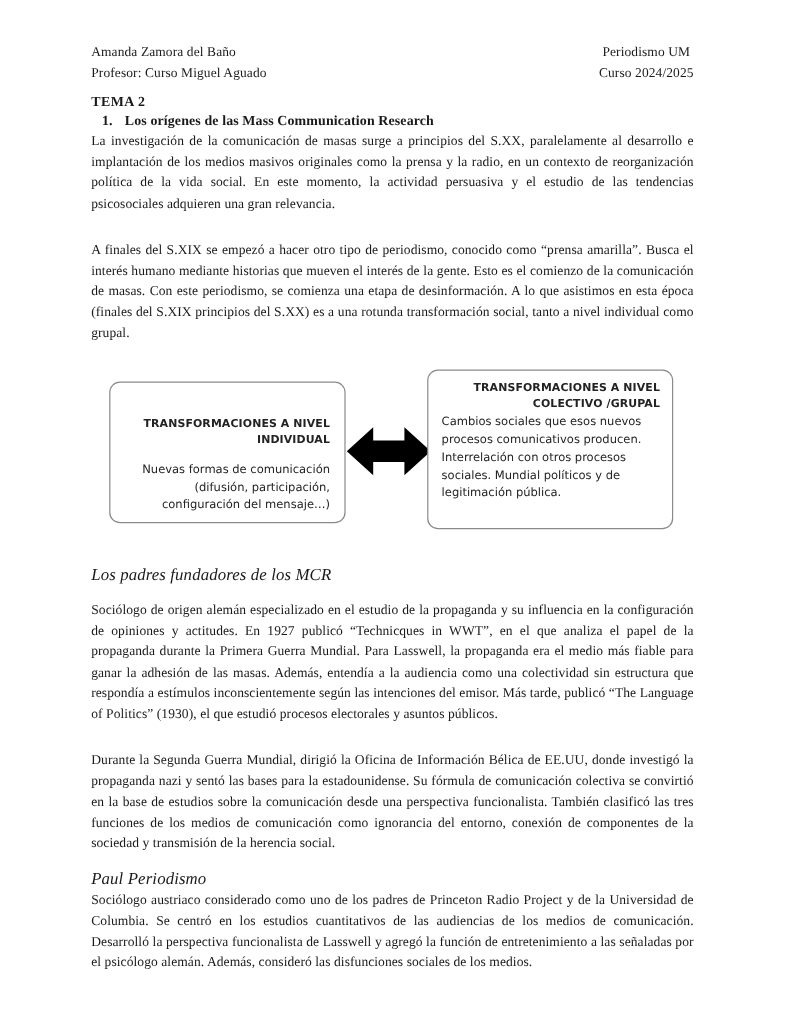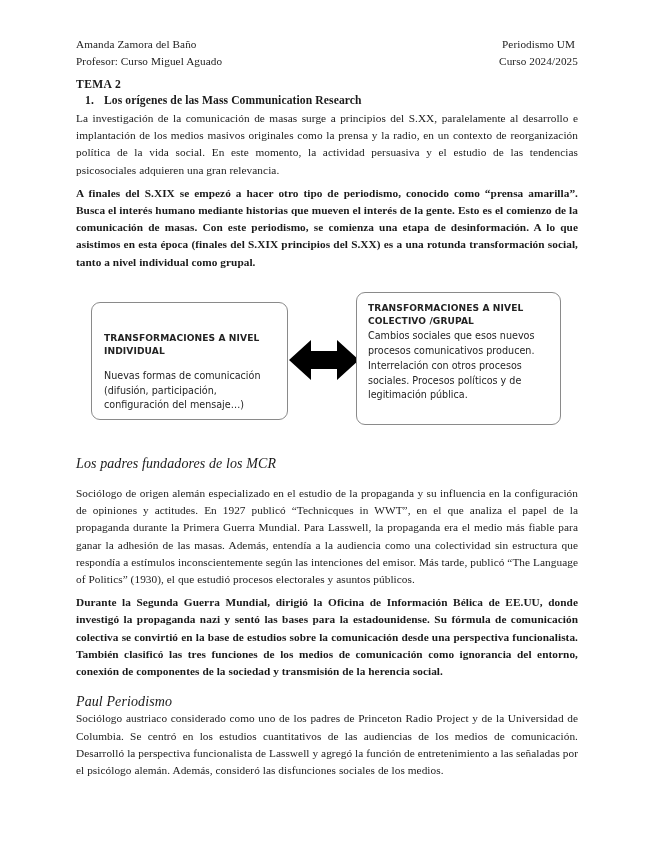--- a/index.html
+++ b/index.html
@@ -62,21 +62,21 @@
   
   p.body {
     font-size: 11.3px;
     line-height: 17.2px;
     text-align: justify;
     margin: 0;
     letter-spacing: .05px;
     hyphens: none;
   }
   p.body.first { margin-top: 3px; }
-  p.gap { margin-top: 6px; font-weight: bold; }
+  p.gap { margin-top: 22px; }
 
   .italic-head {
     font-style: italic;
     font-size: 14px;
     line-height: 17.2px;
     margin: 0;
     letter-spacing: .1px;
   }
   .spacer-sm { height: 13px; }
   .spacer-md { height: 19px; }
@@ -107,27 +107,28 @@
     left: 280px;
     top: 0px;
     width: 205px;
     height: 133px;
     padding: 9px 10px 8px 11px;
   }
   .dbox .dtitle {
     font-weight: bold;
     font-size: 9.1px;
     line-height: 13.2px;
+    text-align: right;
     letter-spacing: .1px;
   }
   .dbox-left .dbody {
     margin-top: 11px;
     font-size: 9.6px;
     line-height: 14.6px;
-    text-align: left;
+    text-align: right;
   }
   .dbox-right .dbody {
     margin-top: 1px;
     font-size: 9.6px;
     line-height: 14.8px;
     text-align: left;
   }
 
   .arrow-wrap {
     position: absolute;
@@ -176,21 +177,21 @@
     </div>
 
     <div class="arrow-wrap" data-interactable="false">
       <svg width="70" height="44" viewBox="0 0 70 44" xmlns="http://www.w3.org/2000/svg">
         <polygon points="0,22 22,2 22,13 48,13 48,2 70,22 48,42 48,31 22,31 22,42" fill="#000000"></polygon>
       </svg>
     </div>
 
     <div class="dbox dbox-right" data-interactable="false">
       <div class="dtitle" data-interactable="false">TRANSFORMACIONES A NIVEL COLECTIVO /GRUPAL</div>
-      <div class="dbody" data-interactable="false">Cambios sociales que esos nuevos procesos comunicativos producen. Interrelación con otros procesos sociales. Procesos políticos y de legitimación pública.</div>
+      <div class="dbody" data-interactable="false">Cambios sociales que esos nuevos procesos comunicativos producen. Interrelación con otros procesos sociales. Mundial políticos y de legitimación pública.</div>
     </div>
 
   </div>
 
   <div class="spacer-md" data-interactable="false"></div>
   <p class="italic-head" data-interactable="false">Los padres fundadores de los MCR</p>
 
   <div class="spacer-sm" data-interactable="false"></div>
   <p class="body" data-interactable="false">Sociólogo de origen alemán especializado en el estudio de la propaganda y su influencia en la configuración de opiniones y actitudes. En 1927 publicó “Technicques in WWT”, en el que analiza el papel de la propaganda durante la Primera Guerra Mundial. Para Lasswell, la propaganda era el medio más fiable para ganar la adhesión de las masas. Además, entendía a la audiencia como una colectividad sin estructura que respondía a estímulos inconscientemente según las intenciones del emisor. Más tarde, publicó “The Language of Politics” (1930), el que estudió procesos electorales y asuntos públicos.</p>
 

